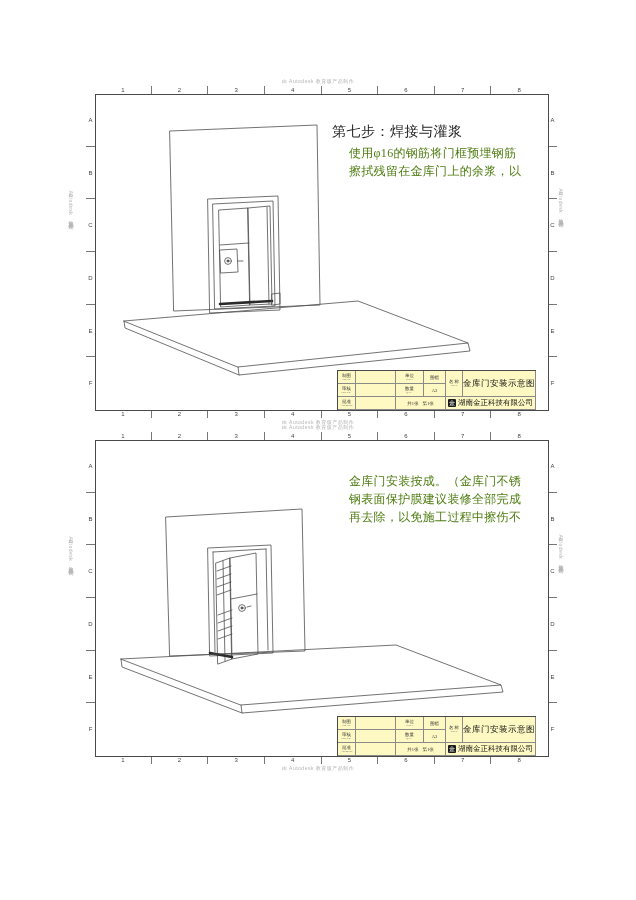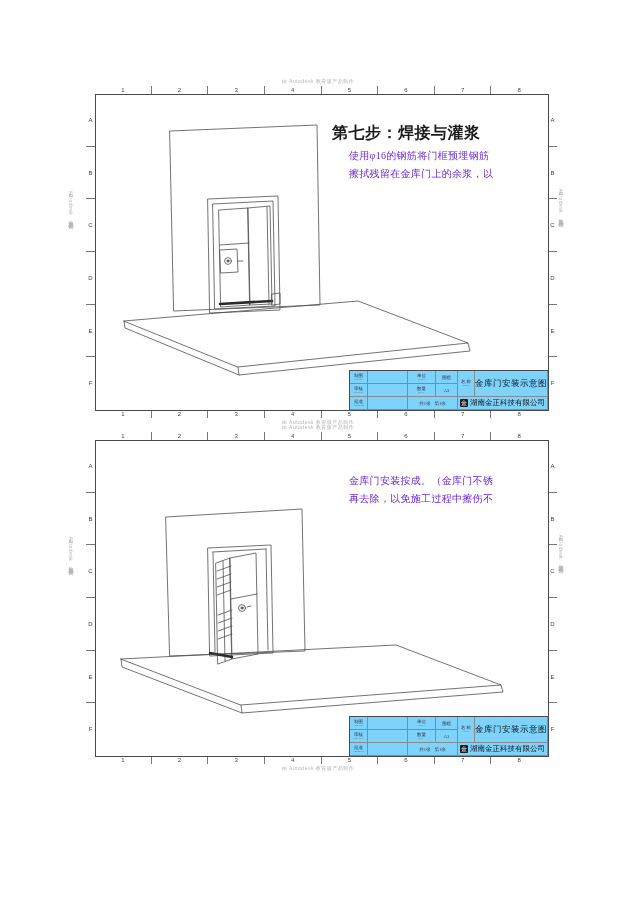--- a/index.html
+++ b/index.html
@@ -36,29 +36,29 @@
                 font-size:6px;color:#444;}
   .ruler-v span + span{border-top:.6px solid #777;}
 
   
   .frame{position:absolute;left:95px;top:16px;width:452px;height:315px;
          border:.9px solid #4a4a4a;background:#fff;}
   .art{position:absolute;left:0;top:0;}
 
   
   .step{position:absolute;left:236px;top:28px;width:208px;}
-  .step-title{font-size:16px;font-weight:bold;color:#1c1c1c;letter-spacing:.5px;}
+  .step-title{font-size:14px;font-weight:normal;color:#1c1c1c;letter-spacing:.5px;}
   .step-body{margin-left:17px;margin-top:3px;}
-  .step-body div{font-size:10px;line-height:18px;color:#6d28d9;letter-spacing:.3px;white-space:nowrap;}
-
-  
-  .tb{position:absolute;right:0;bottom:0;width:198px;height:39px;
+  .step-body div{font-size:12px;line-height:18px;color:#4d7c0f;letter-spacing:.3px;white-space:nowrap;}
+
+  
+  .tb{position:absolute;right:12px;bottom:0;width:198px;height:39px;
       border-left:.9px solid #4a4a4a;border-top:.9px solid #4a4a4a;
       display:grid;grid-template-columns:18px 40px 28px 22px 17px 73px;
-      grid-template-rows:13px 13px 13px;background:#7dd3fc;}
+      grid-template-rows:13px 13px 13px;background:#fef9c3;}
   .tb>div{border-right:.5px solid #8a8a8a;border-bottom:.5px solid #8a8a8a;
           display:flex;flex-direction:column;align-items:center;justify-content:center;
           overflow:hidden;}
   .tb .lab{font-size:4.5px;line-height:5px;color:#333;}
   .tb .en{font-size:3px;line-height:3.5px;color:#555;transform:scale(.9);}
   .tb .span2r{grid-row:span 2;}
   .tb .span2c{grid-column:span 2;}
   .tb .dwg-title{font-size:8.5px;color:#111;letter-spacing:.5px;white-space:nowrap;}
   .tb .company{flex-direction:row;gap:2px;font-size:7.5px;color:#111;white-space:nowrap;font-family:Liberation Serif, serif;}
   .tb .sheetno{flex-direction:row;gap:4px;font-size:4.5px;color:#333;}
@@ -269,20 +269,21 @@
       <path d="M114,212 L136,216" stroke="#2a2a2a" stroke-width="2.6"></path>
 
       <path d="M25,218 L300,204 L405,244 L145,264 Z"></path>
       <path d="M145,264 L146,272 L407,251 L405,244"></path>
       <path d="M25,218 L26,226 L146,272"></path>
     </svg>
 
     <div class="step">
       <div class="step-body">
           <div>金库门安装按成。（金库门不锈</div>
+          <div>钢表面保护膜建议装修全部完成</div>
           <div>再去除，以免施工过程中擦伤不</div>
         </div>
     </div>
 
     <div class="tb">
       <div>
           <span class="lab">制图</span>
           <span class="en">DRAW</span>
         </div>
       <div></div>

